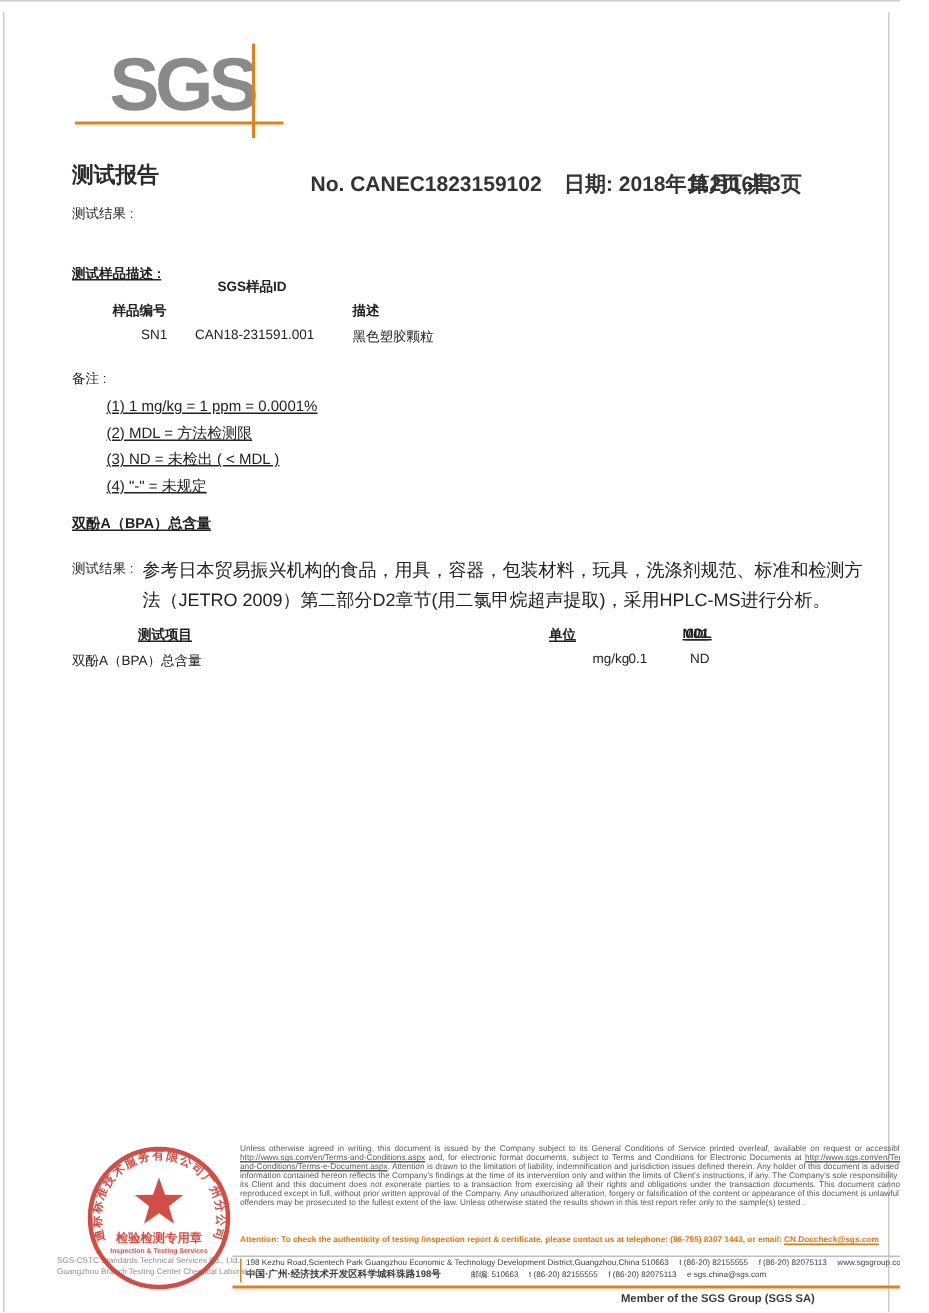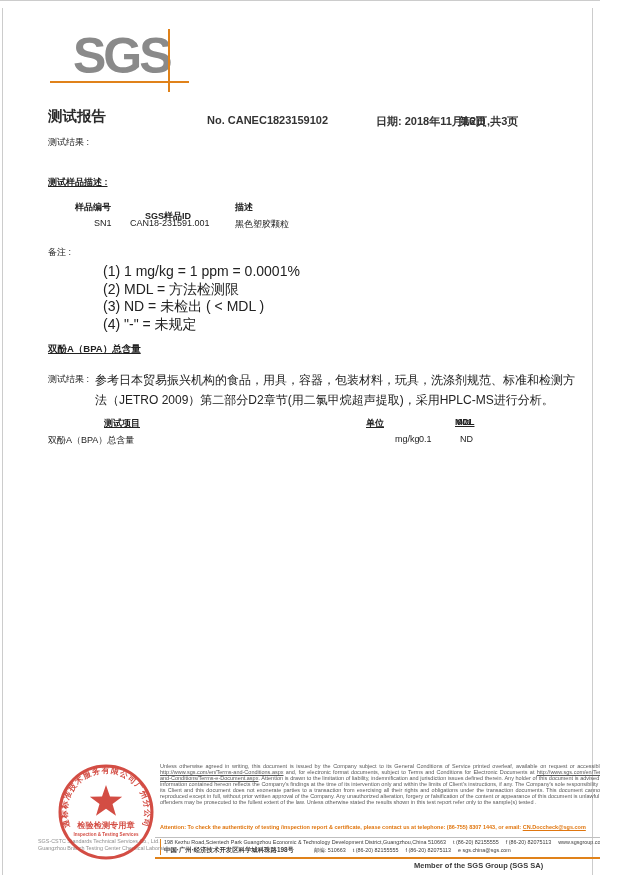--- a/index.html
+++ b/index.html
@@ -14,47 +14,47 @@
   .edge-left { left:2px; top:8px; width:1px; height:867px; }
   .edge-right { left:592px; top:8px; width:1px; height:867px; }
 
   
   .logo-text { left:73px; top:31px; font-size:50px; font-weight:700; color:#8a8a8a; letter-spacing:-3px; line-height:1; }
   .logo-hline { left:50px; top:81px; width:139px; height:2px; background:#e0821a; }
   .logo-vline { left:168px; top:29px; width:2px; height:63px; background:#e0821a; }
 
   
   .doc-title { left:48px; top:107px; font-size:14.5px; font-weight:700; color:#2b2b2b; }
-  .hmeta { font-size:11px; color:#333; font-weight:700; }
+  .hmeta { font-size:14px; color:#333; font-weight:700; }
   .report-no { left:207px; top:114px; }
   .report-date { left:376px; top:114px; }
   .report-pages { left:459px; top:114px; }
 
   .t9 { font-size:9px; color:#222; }
   .bold { font-weight:700; }
   .und { text-decoration:underline; }
   .ital { font-style:italic; }
 
   .results-label { left:48px; top:136px; }
   .sample-desc-label { left:48px; top:176px; }
 
   .sth { font-weight:700; }
-  .s-h0 { left:75px; top:201px; } .s-h1 { left:145px; top:210px; } .s-h2 { left:235px; top:201px; }
+  .s-h0 { left:75px; top:201px; } .s-h1 { left:145px; top:185px; } .s-h2 { left:235px; top:201px; }
   .s-c0 { left:94px; top:218px; } .s-c1 { left:130px; top:218px;text-align:right; } .s-c2 { left:235px; top:218px; }
 
   .notes-label { left:48px; top:246px; }
-  .notes { left:103px; top:263px; line-height:17.6px; font-size:14px; color:#222; }
+  .notes { left:71px; top:263px; line-height:17.6px; font-size:10px; color:#222;text-decoration:underline; }
   .notes div { white-space:nowrap; }
 
   .bpa-title { left:48px; top:343px; font-size:9.5px; }
   .method-label { left:48px; top:373px; }
   .method-text { left:95px; top:371px; width:497px; font-size:12px; line-height:19.5px; color:#222; white-space:normal; }
   .method-text span { display:block; }
 
-  .r-h0 { left:60px; top:417px;padding-left:44px; } .r-h1 { left:366px; top:417px; } .r-h2 { left:415px; top:417px;padding-left:40px; } .r-h3 { left:457px; top:417px; }
+  .r-h0 { left:48px; top:417px;padding-left:44px; } .r-h1 { left:366px; top:417px; } .r-h2 { left:415px; top:417px;padding-left:40px; } .r-h3 { left:457px; top:417px; }
   .r-c0 { left:48px; top:434px; } .r-c1 { left:362px; top:434px;padding-left:33px; } .r-c2 { left:419px; top:434px; } .r-c3 { left:460px; top:434px; }
 
   
   .legal { left:160px; top:763px; width:450px; font-size:5.5px; line-height:6.05px; color:#5a5a5a; text-align:justify; white-space:normal; }
   .legal .lnk { text-decoration:underline; }
   .attention { left:160px; top:824px; width:450px; font-size:5.5px; line-height:6.2px; font-weight:700; color:#e0760f; white-space:normal; }
   .attention .lnk { text-decoration:underline; }
   .foot-sep { left:155px; top:837px; width:457px; height:1px; background:#bfbfbf; }
 
   .company { left:38px; top:838px; font-size:5.4px; line-height:7px; color:#909090; z-index:1; }

